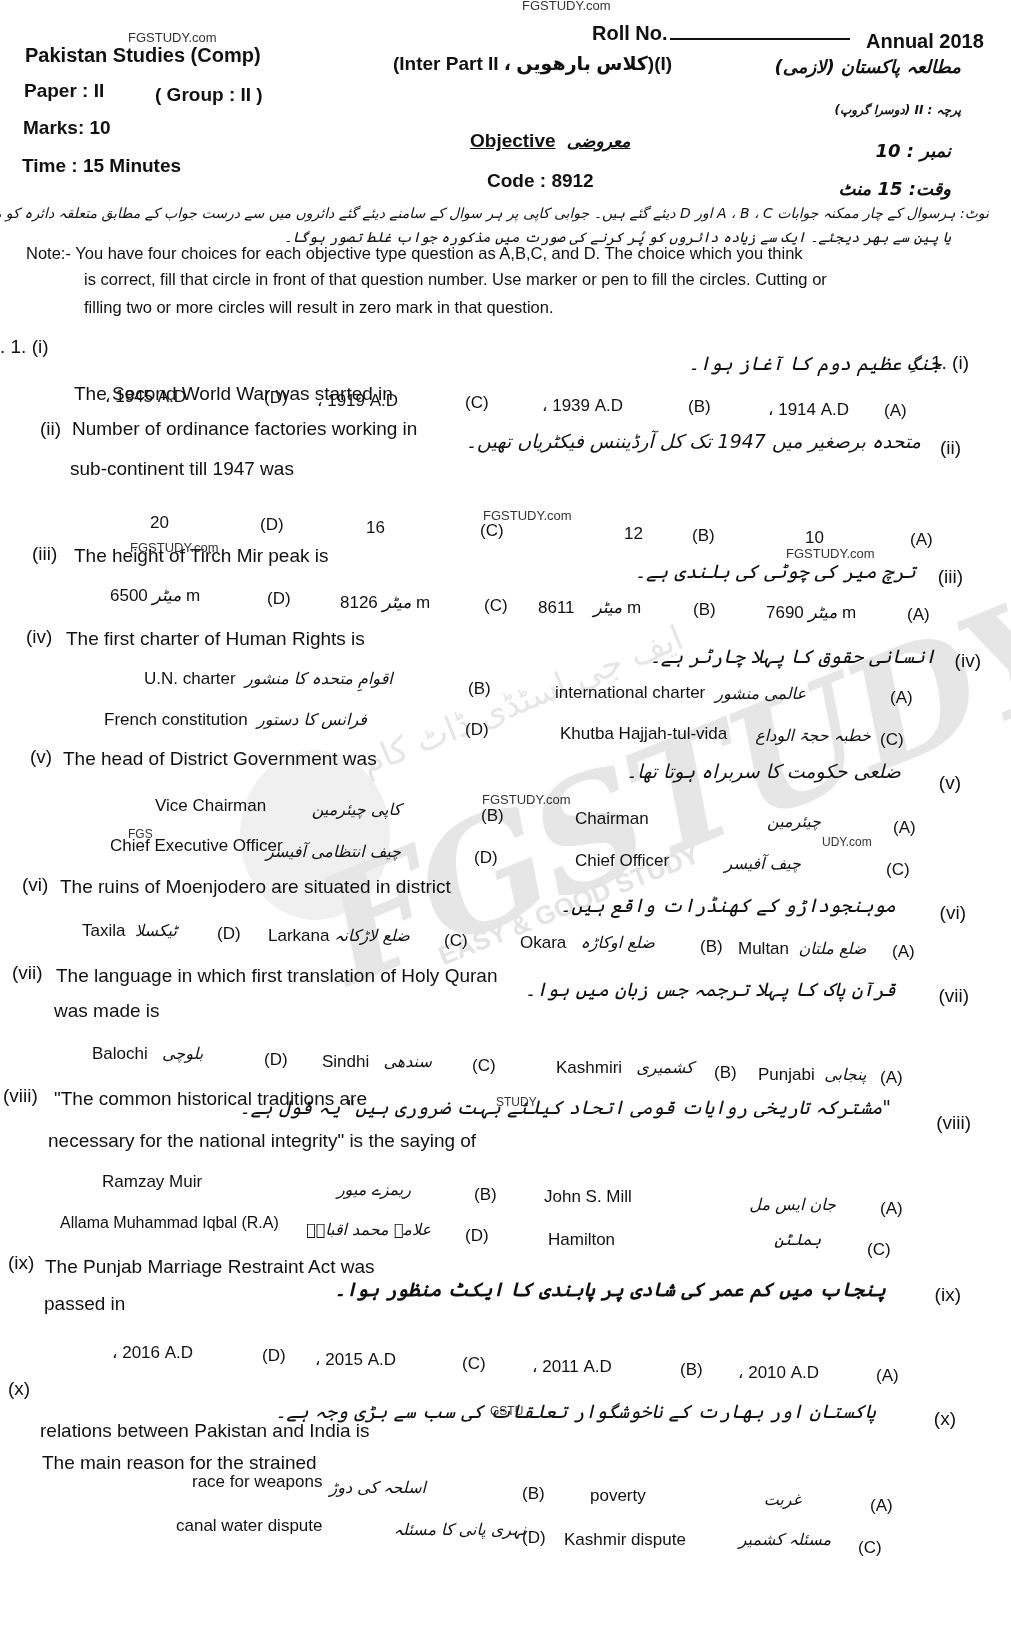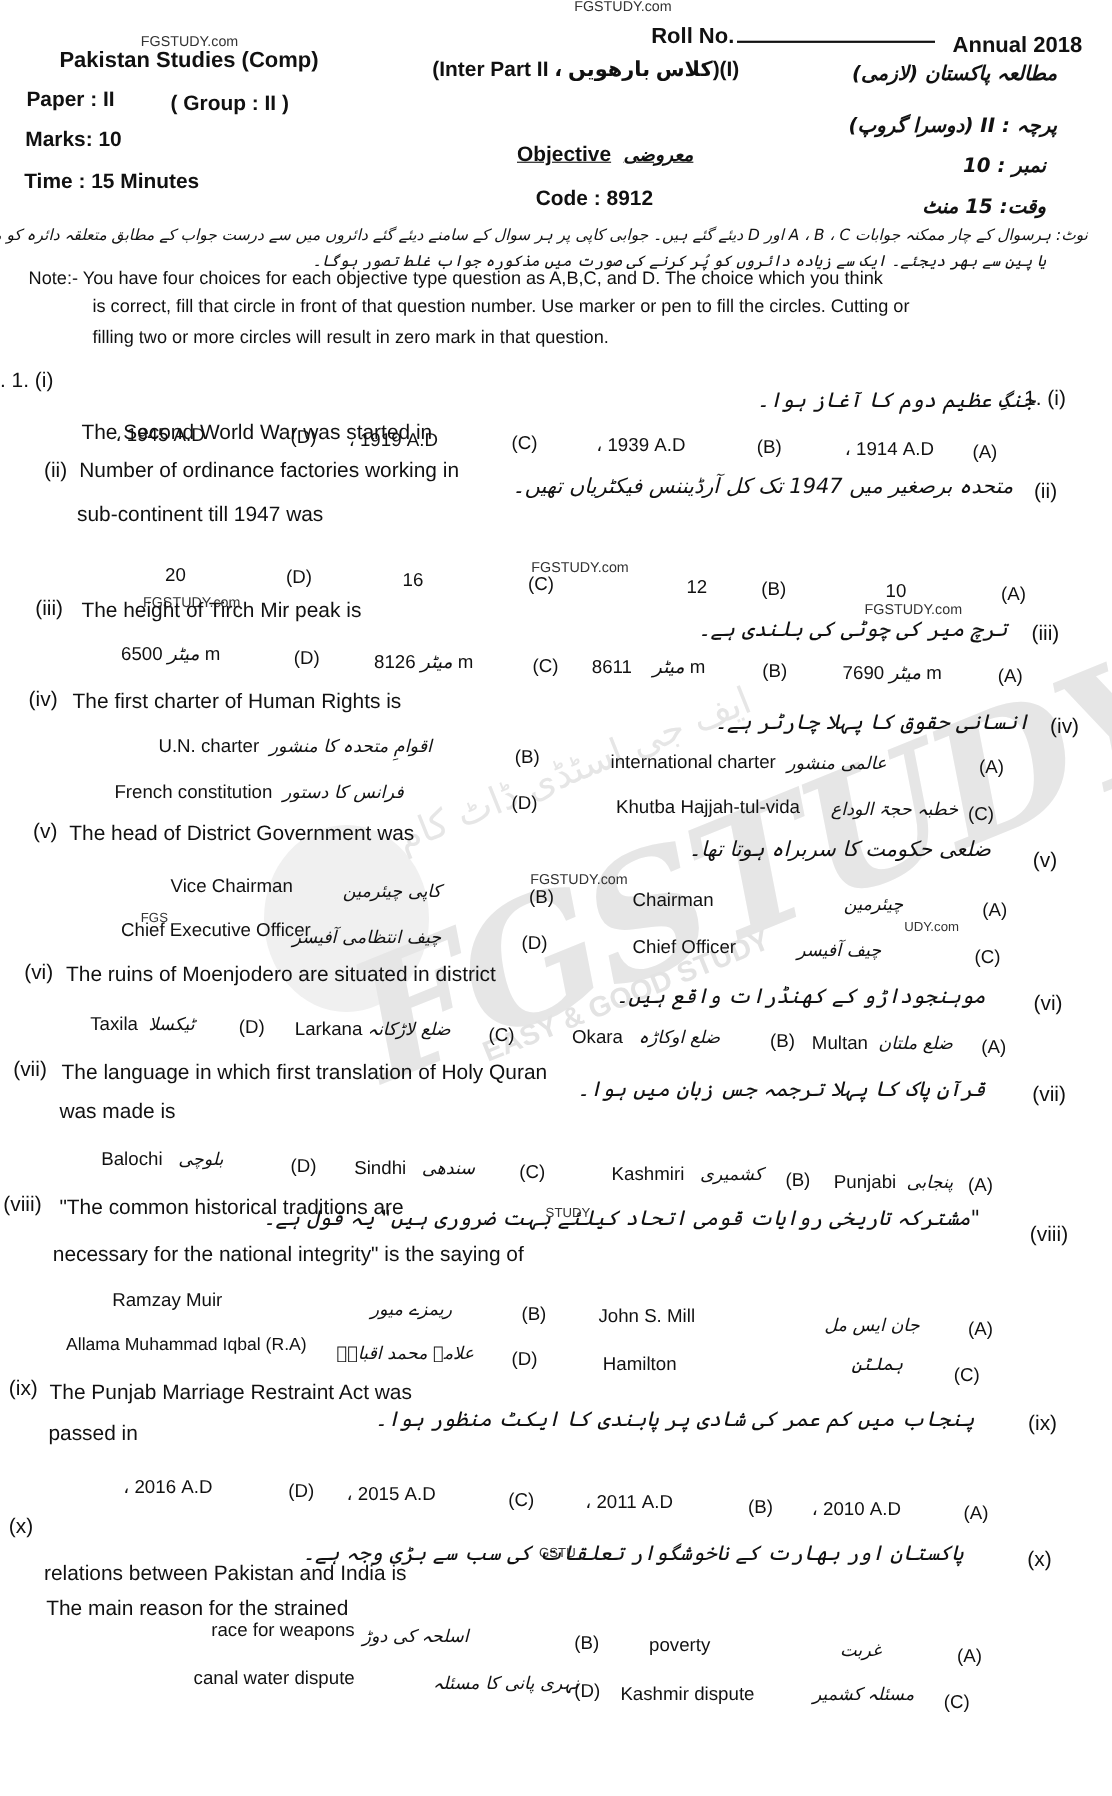--- a/index.html
+++ b/index.html
@@ -36,33 +36,33 @@
 <div class="abs wm-small" style="left:128px;top:30px;">FGSTUDY.com</div>
 <div class="abs wm-small" style="left:483px;top:508px;">FGSTUDY.com</div>
 <div class="abs wm-small" style="left:130px;top:540px;">FGSTUDY.com</div>
 <div class="abs wm-small" style="left:786px;top:546px;">FGSTUDY.com</div>
 <div class="abs wm-small" style="left:482px;top:792px;">FGSTUDY.com</div>
 <div class="abs wm-small" style="left:822px;top:835px;font-size:12px;">UDY.com</div>
 <div class="abs wm-small" style="left:128px;top:827px;font-size:12px;">FGS</div>
 <div class="abs wm-small" style="left:496px;top:1095px;font-size:12px;">STUDY</div>
 <div class="abs wm-small" style="left:490px;top:1404px;font-size:12px;">GSTU</div>
 
-<div class="abs hdr" style="left:25px;top:44px;font-size:20px;margin-left:29px;">Pakistan Studies (Comp)</div>
+<div class="abs hdr" style="left:25px;top:44px;font-size:20px;">Pakistan Studies (Comp)</div>
 <div class="abs hdr" style="left:24px;top:80px;">Paper : II</div>
 <div class="abs hdr" style="left:155px;top:84px;">( Group : II )</div>
 <div class="abs hdr" style="left:23px;top:117px;">Marks:  10</div>
 <div class="abs hdr" style="left:22px;top:155px;">Time :  15  Minutes</div>
 
 <div class="abs hdr" style="left:592px;top:22px;font-size:20px;">
   <span>Roll No.</span><span class="u-line"></span>
 </div>
 <div class="abs hdr" style="left:866px;top:30px;font-size:20px;">Annual 2018</div>
 <div class="abs hdr" style="left:393px;top:52px;direction:ltr;">(Inter  Part  II ، کلاس بارھویں)(I)</div>
 <div class="abs urdu b" style="right:50px;top:56px;font-size:18px;">مطالعہ پاکستان (لازمی)</div>
-<div class="abs urdu b" style="right:50px;top:103px;font-size:18px;">پرچہ :  II   (دوسرا گروپ)</div>
+<div class="abs urdu b" style="right:50px;top:103px;font-size:12px;">پرچہ :  II   (دوسرا گروپ)</div>
 <div class="abs urdu b" style="right:60px;top:140px;font-size:18px;">نمبر :  10</div>
 <div class="abs hdr" style="left:470px;top:130px;">
   <span class="underline">Objective</span>
   <span class="urdu underline" style="font-size:17px;margin-left:6px;">معروضی</span>
 </div>
 <div class="abs hdr" style="left:487px;top:170px;">Code : 8912</div>
 <div class="abs urdu b" style="right:60px;top:178px;font-size:18px;">وقت:  15 منٹ</div>
 
 <div class="abs urdu" style="right:22px;top:205px;font-size:14px;">نوٹ: ہرسوال کے چار ممکنہ جوابات A ، B ، C اور D دیئے گئے ہیں۔ جوابی کاپی پر ہر سوال کے سامنے دیئے گئے دائروں میں سے درست جواب کے مطابق متعلقہ دائرہ کو مارکر</div>
 <div class="abs urdu" style="right:60px;top:229px;font-size:14px;">یا پین سے بھر دیجئے۔ ایک سے زیادہ دائروں کو پُر کرنے کی صورت میں مذکورہ جواب غلط تصور ہوگا۔</div>
@@ -200,21 +200,21 @@
   <div class="abs opt" style="left:465px;top:1226px;">(D)</div>
   <div class="abs opt" style="left:548px;top:1230px;">Hamilton</div>
   <div class="abs urdu ur" style="right:190px;top:1230px;">ہملٹن</div>
   <div class="abs opt" style="left:867px;top:1240px;">(C)</div>
 </div>
 
 <div>
   <div class="abs q" style="left:8px;top:1252px;">(ix)</div>
   <div class="abs q" style="left:45px;top:1256px;">The Punjab Marriage Restraint Act was</div>
   <div class="abs q" style="left:44px;top:1293px;">passed in</div>
-  <div class="abs urdu q" style="right:125px;top:1278px;">پنجاب میں کم عمر کی شادی پر پابندی کا ایکٹ منظور ہوا۔</div>
+  <div class="abs urdu q" style="right:125px;top:1278px;font-weight:bold;">پنجاب میں کم عمر کی شادی پر پابندی کا ایکٹ منظور ہوا۔</div>
   <div class="abs q" style="right:50px;top:1284px;">(ix)</div>
   <div class="abs opt" style="left:112px;top:1342px;">، 2016 A.D</div>
   <div class="abs opt" style="left:262px;top:1346px;">(D)</div>
   <div class="abs opt" style="left:315px;top:1349px;">، 2015 A.D</div>
   <div class="abs opt" style="left:462px;top:1354px;">(C)</div>
   <div class="abs opt" style="left:532px;top:1356px;">، 2011 A.D</div>
   <div class="abs opt" style="left:680px;top:1360px;">(B)</div>
   <div class="abs opt" style="left:738px;top:1362px;">، 2010 A.D</div>
   <div class="abs opt" style="left:876px;top:1366px;">(A)</div>
 </div>

